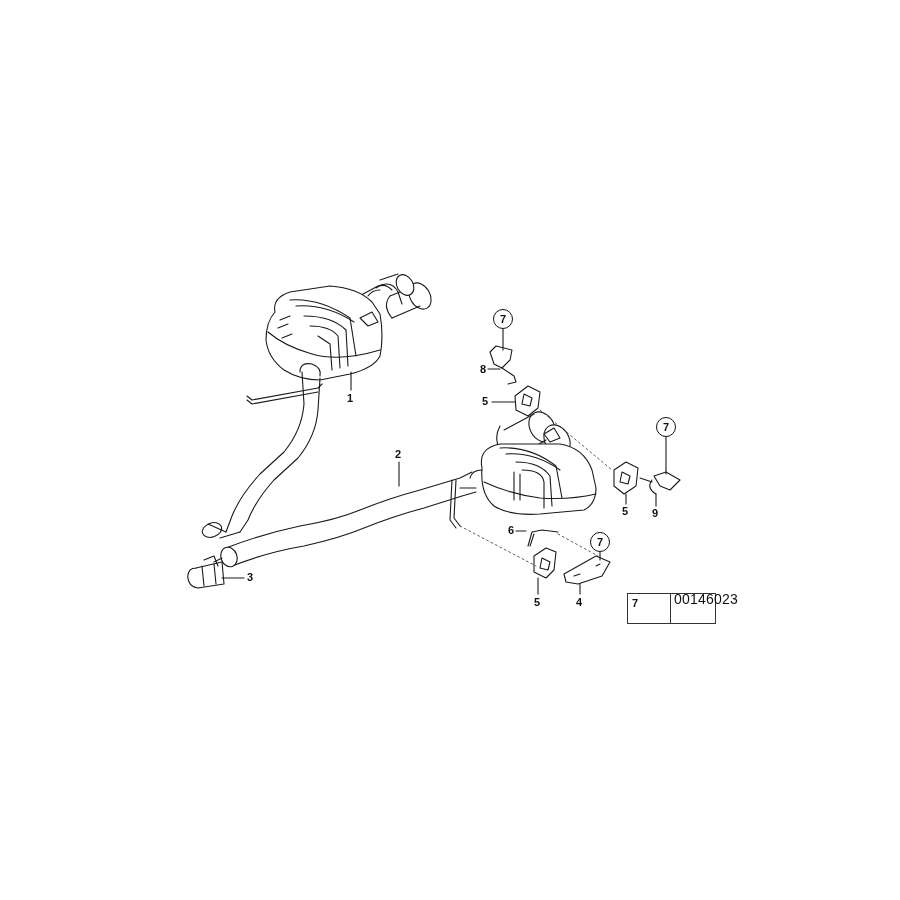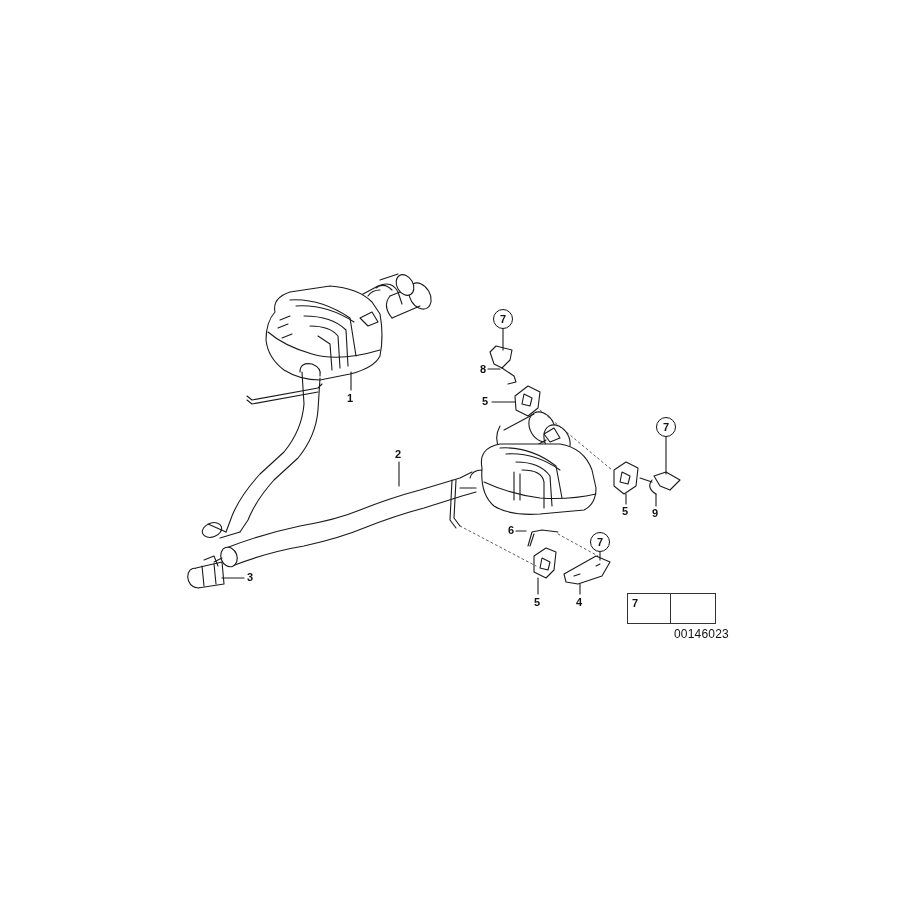--- a/index.html
+++ b/index.html
@@ -3,21 +3,21 @@
 <meta charset="utf-8">
 <style>
   html, body { margin: 0; padding: 0; background: #ffffff; }
   body { width: 900px; height: 900px; position: relative; overflow: hidden; font-family: "Liberation Sans", sans-serif; }
   #diagram { position: absolute; left: 0; top: 0; width: 900px; height: 900px; }
   .lbl { position: absolute; font-family: "Liberation Sans", sans-serif; font-weight: bold; font-size: 11px; color: #111; line-height: 1; }
   .circ { position: absolute; width: 20px; height: 20px; border: 1.3px solid #111; border-radius: 50%; box-sizing: border-box; background: #fff; font-family: "Liberation Sans", sans-serif; font-weight: bold; font-size: 11px; text-align: center; line-height: 18px; color: #111; }
   .legend-box { position: absolute; left: 627px; top: 593px; width: 89px; height: 31px; border: 1px solid #333; box-sizing: border-box; background: #fff; }
   .legend-div { position: absolute; left: 42px; top: 0; width: 1px; height: 29px; background: #333; }
   .legend-num { position: absolute; left: 4px; top: 3px; font-weight: bold; font-size: 11px; color: #111; }
-  .legend-code { position: absolute; left: 674px; top: 627px; font-size: 12px; color: #111; font-family: "Liberation Sans", sans-serif; letter-spacing: 0.2px; }
+  .legend-code { position: absolute; left: 674px; top: 591px; font-size: 14px; color: #111; font-family: "Liberation Sans", sans-serif; letter-spacing: 0.2px; }
 </style>
 </head>
 <body>
 
 <svg id="diagram" viewBox="0 0 900 900" xmlns="http://www.w3.org/2000/svg">
   <g fill="none" stroke="#1a1a1a" stroke-width="1.1" stroke-linejoin="round" stroke-linecap="round">
 
     <g>
 
       <path d="M352,300 L378,286 Q392,280 398,292 L402,304" fill="#fff"></path>

